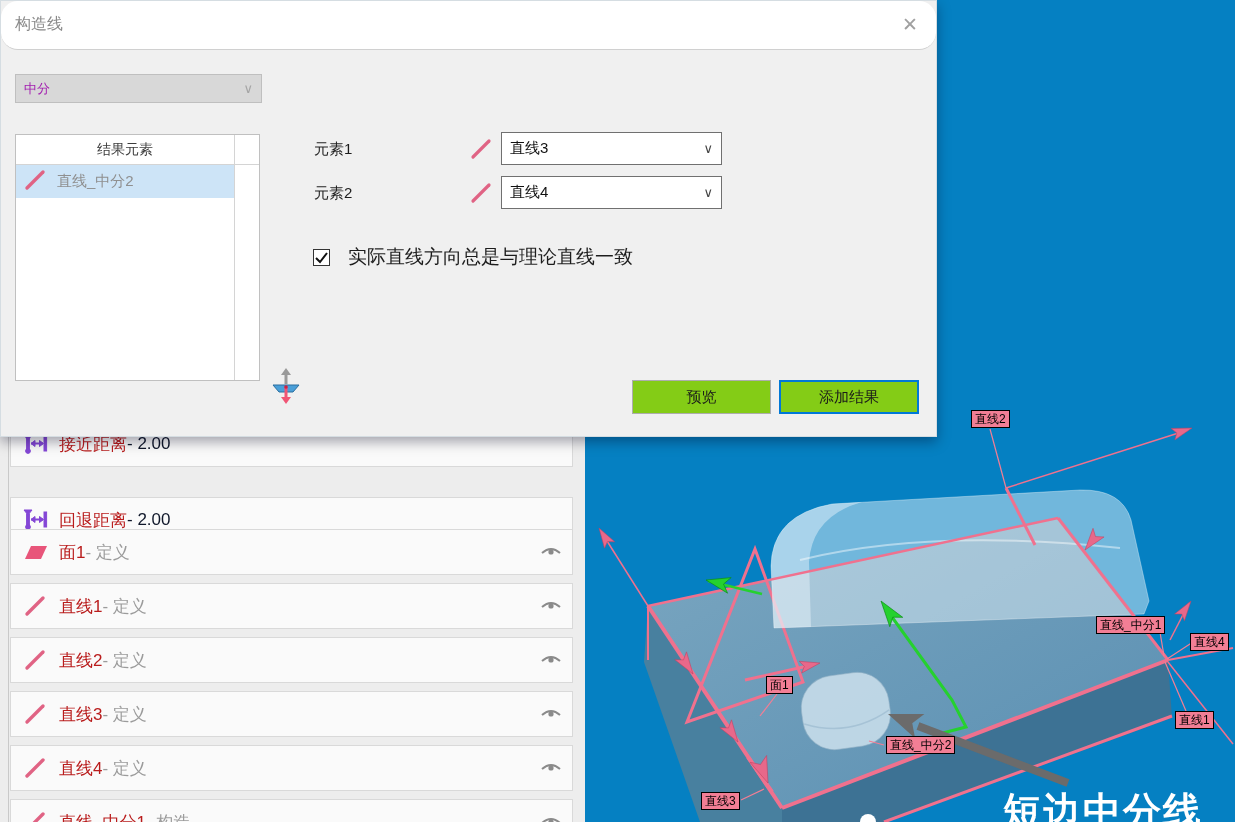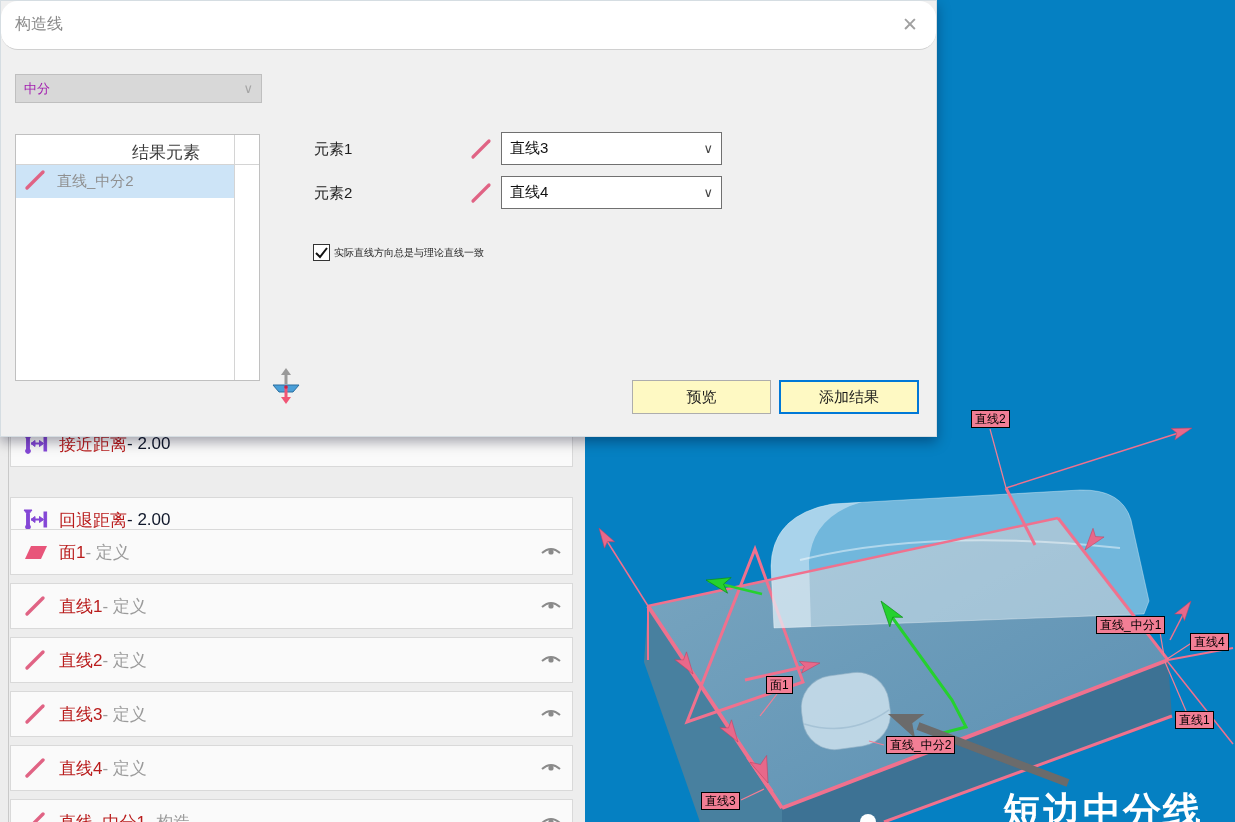--- a/index.html
+++ b/index.html
@@ -25,35 +25,35 @@
   
   .dialog{position:absolute;left:0;top:0;width:937px;height:437px;background:#f0f0f0;border:1px solid #d5dde2;box-sizing:border-box;box-shadow:0 5px 12px rgba(0,0,30,0.35);}
   .dlg-titlebar{position:absolute;left:0;top:0;right:0;height:48px;background:#ffffff;border-bottom:1px solid #d0d0d0;border-radius:17px;}
   .dlg-title{position:absolute;left:14px;top:13px;font-size:16px;color:#8a8a8a;}
   .dlg-close{position:absolute;right:18px;top:12px;font-size:19px;color:#a0a0a0;cursor:default;}
   .combo-disabled{position:absolute;left:14px;top:73px;width:247px;height:29px;background:#d8d8d8;border:1px solid #bfbfbf;box-sizing:border-box;display:flex;align-items:center;padding:0 8px;}
   .combo-disabled .c-text{font-size:13px;color:#a21caf;}
   .combo-disabled .c-chev{margin-left:auto;color:#a5a5a5;font-size:13px;}
   .result-list{position:absolute;left:14px;top:133px;width:245px;height:247px;background:#ffffff;border:1px solid #c0c0c0;box-sizing:border-box;}
   .rl-header{position:absolute;left:0;top:0;width:100%;height:30px;border-bottom:1px solid #d4d4d4;box-sizing:border-box;}
-  .rl-header .rl-h-text{position:absolute;left:0;top:6px;width:218px;text-align:center;font-size:17px;color:#3c3c3c;padding-left:41px;}
+  .rl-header .rl-h-text{position:absolute;left:0;top:6px;width:218px;text-align:center;font-size:14px;color:#3c3c3c;}
   .rl-colsep{position:absolute;left:218px;top:0;width:1px;height:245px;background:#d4d4d4;}
   .rl-item{position:absolute;left:0;top:30px;width:218px;height:33px;background:#cde4f7;display:flex;align-items:center;padding-left:7px;box-sizing:border-box;}
   .rl-item .rl-text{font-size:15px;color:#8f8f8f;margin-left:8px;}
   .fld-label{position:absolute;font-size:15px;color:#1d1d1d;}
   .fld-icon{position:absolute;width:24px;height:24px;}
   .combo{position:absolute;left:500px;width:221px;height:33px;background:#ffffff;border:1px solid #707070;box-sizing:border-box;display:flex;align-items:center;padding:0 8px;}
   .combo .c-text{font-size:15px;color:#111;}
   .combo .c-chev{margin-left:auto;color:#444;font-size:13px;}
   .chk-row{position:absolute;left:312px;top:243px;display:flex;align-items:center;}
   .chk-box{width:17px;height:17px;background:#fff;border:1px solid #333;box-sizing:border-box;display:flex;align-items:center;justify-content:center;}
   .chk-box svg{display:block;}
-  .chk-label{font-size:10px;color:#1d1d1d;margin-left:4px;}
+  .chk-label{font-size:19px;color:#1d1d1d;margin-left:18px;}
   .flip-icon{position:absolute;left:269px;top:366px;width:32px;height:38px;}
-  .btn{position:absolute;top:379px;height:34px;background:#fef9c3;border:1px solid #adadad;box-sizing:border-box;font-size:15px;color:#1a1a1a;display:flex;align-items:center;justify-content:center;}
+  .btn{position:absolute;top:379px;height:34px;background:#84cc16;border:1px solid #adadad;box-sizing:border-box;font-size:15px;color:#1a1a1a;display:flex;align-items:center;justify-content:center;}
   .btn.preview{left:631px;width:139px;}
   .btn.default{left:778px;width:140px;border:2px solid #0078d7;}
 </style>
 </head>
 <body>
 
 <div class="app">
 
   <div class="left-panel">
     <div class="vline"></div>

